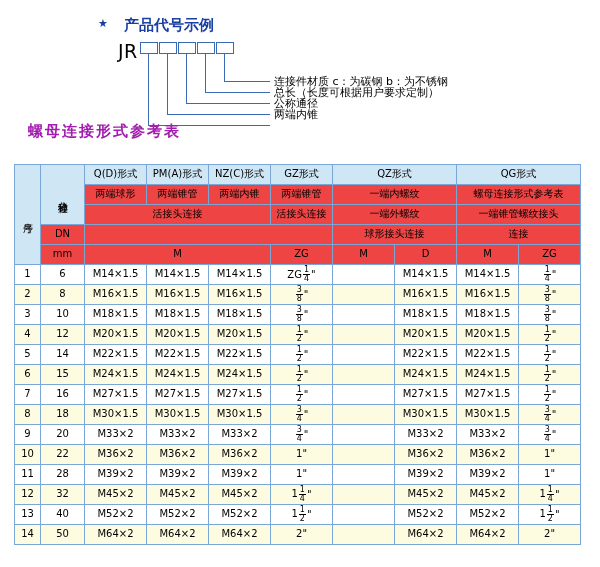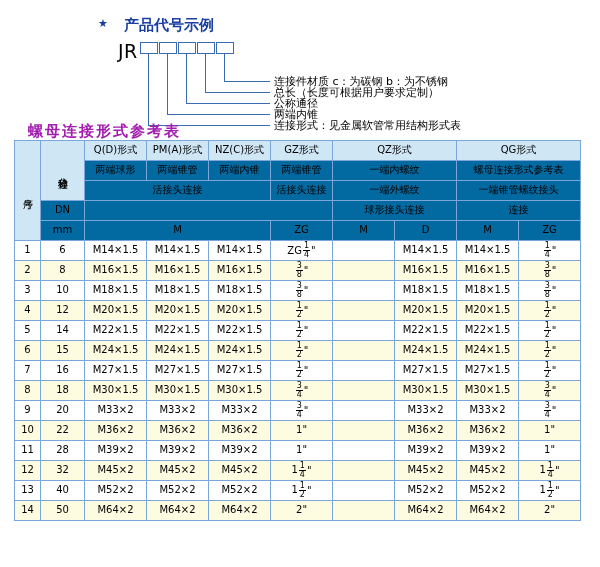--- a/index.html
+++ b/index.html
@@ -48,36 +48,36 @@
   
   .table-title{
     position:absolute;
     left:28px;top:122px;
     font-size:15px;font-weight:bold;color:#a21caf;
     letter-spacing:2px;
   }
   
   table.main{
     position:absolute;
-    left:14px;top:140px;
+    left:14px;top:164px;
     border-collapse:collapse;
     width:454px;
     table-layout:fixed;
   }
   table.main td,table.main th{
     border:1px solid #7aa7d8;
     text-align:center;
     vertical-align:middle;
     font-size:10px;
     padding:1px 0;
     height:17px;
     line-height:1.05;
   }
   .hdr{background:#cfe6f5;font-weight:normal;}
-  .hdr2{background:#0369a1;}
+  .hdr2{background:#ef4444;}
   .row-a{background:#fefce0;}
   .row-b{background:#ffffff;}
   .seq{width:26px;}
   .dn{width:44px;}
   .c{width:62px;}
   .vert{
     writing-mode:vertical-rl;
     text-orientation:upright;
     letter-spacing:1px;
     line-height:1;
@@ -123,21 +123,20 @@
   <div class="vline" style="left:167px;top:53px;height:61px;"></div>
   <div class="hline" style="left:167px;top:114px;width:103px;"></div>
 
   <div class="vline" style="left:148px;top:53px;height:72px;"></div>
   <div class="hline" style="left:148px;top:125px;width:122px;"></div>
 
   <span class="lbl" style="left:274px;top:85px;">总长（长度可根据用户要求定制）</span>
   <span class="lbl" style="left:274px;top:74px;">连接件材质  c：为碳钢  b：为不锈钢</span>
   <span class="lbl" style="left:274px;top:96px;">公称通径</span>
   <span class="lbl" style="left:274px;top:107px;">两端内锥</span>
-  <span class="lbl" style="left:274px;top:118px;">连接形式：见金属软管常用结构形式表</span>
 </div>
 
 <div class="table-title">螺母连接形式参考表</div>
 
 <table class="main">
   <colgroup>
     <col class="seq">
       <col class="dn">
     <col class="c">
       <col class="c">

